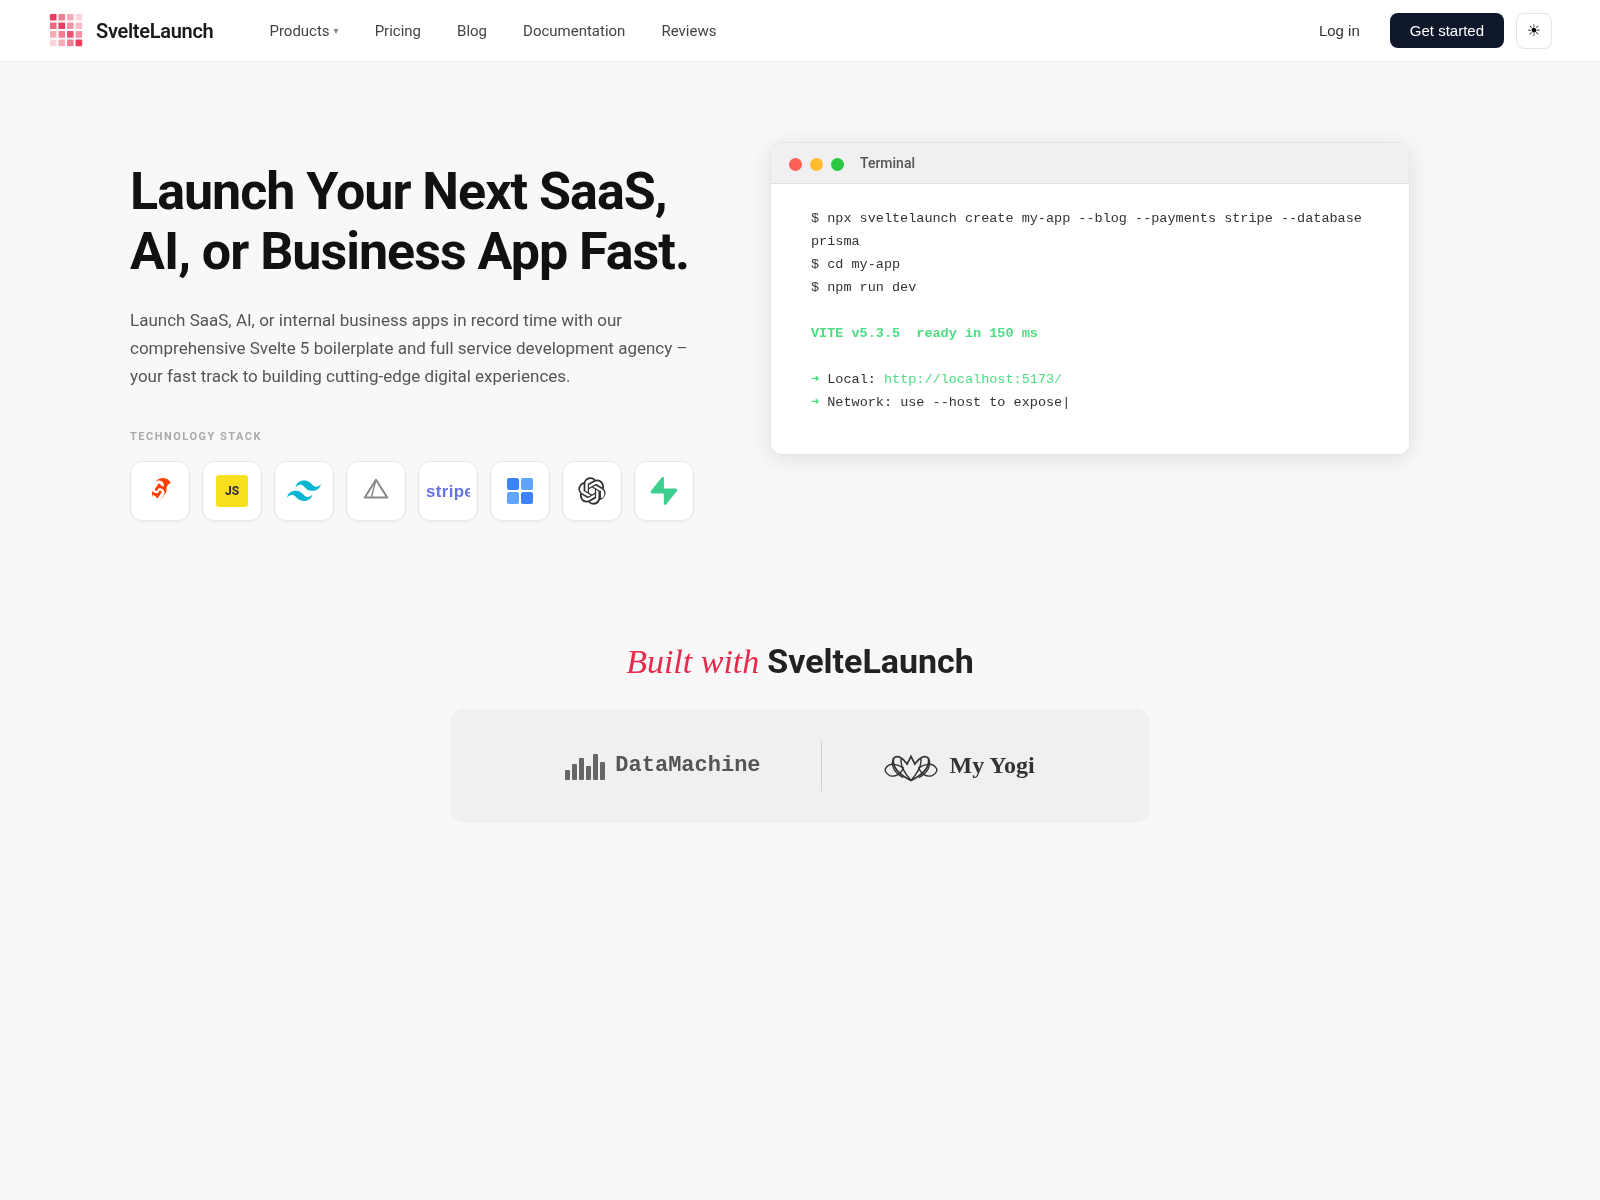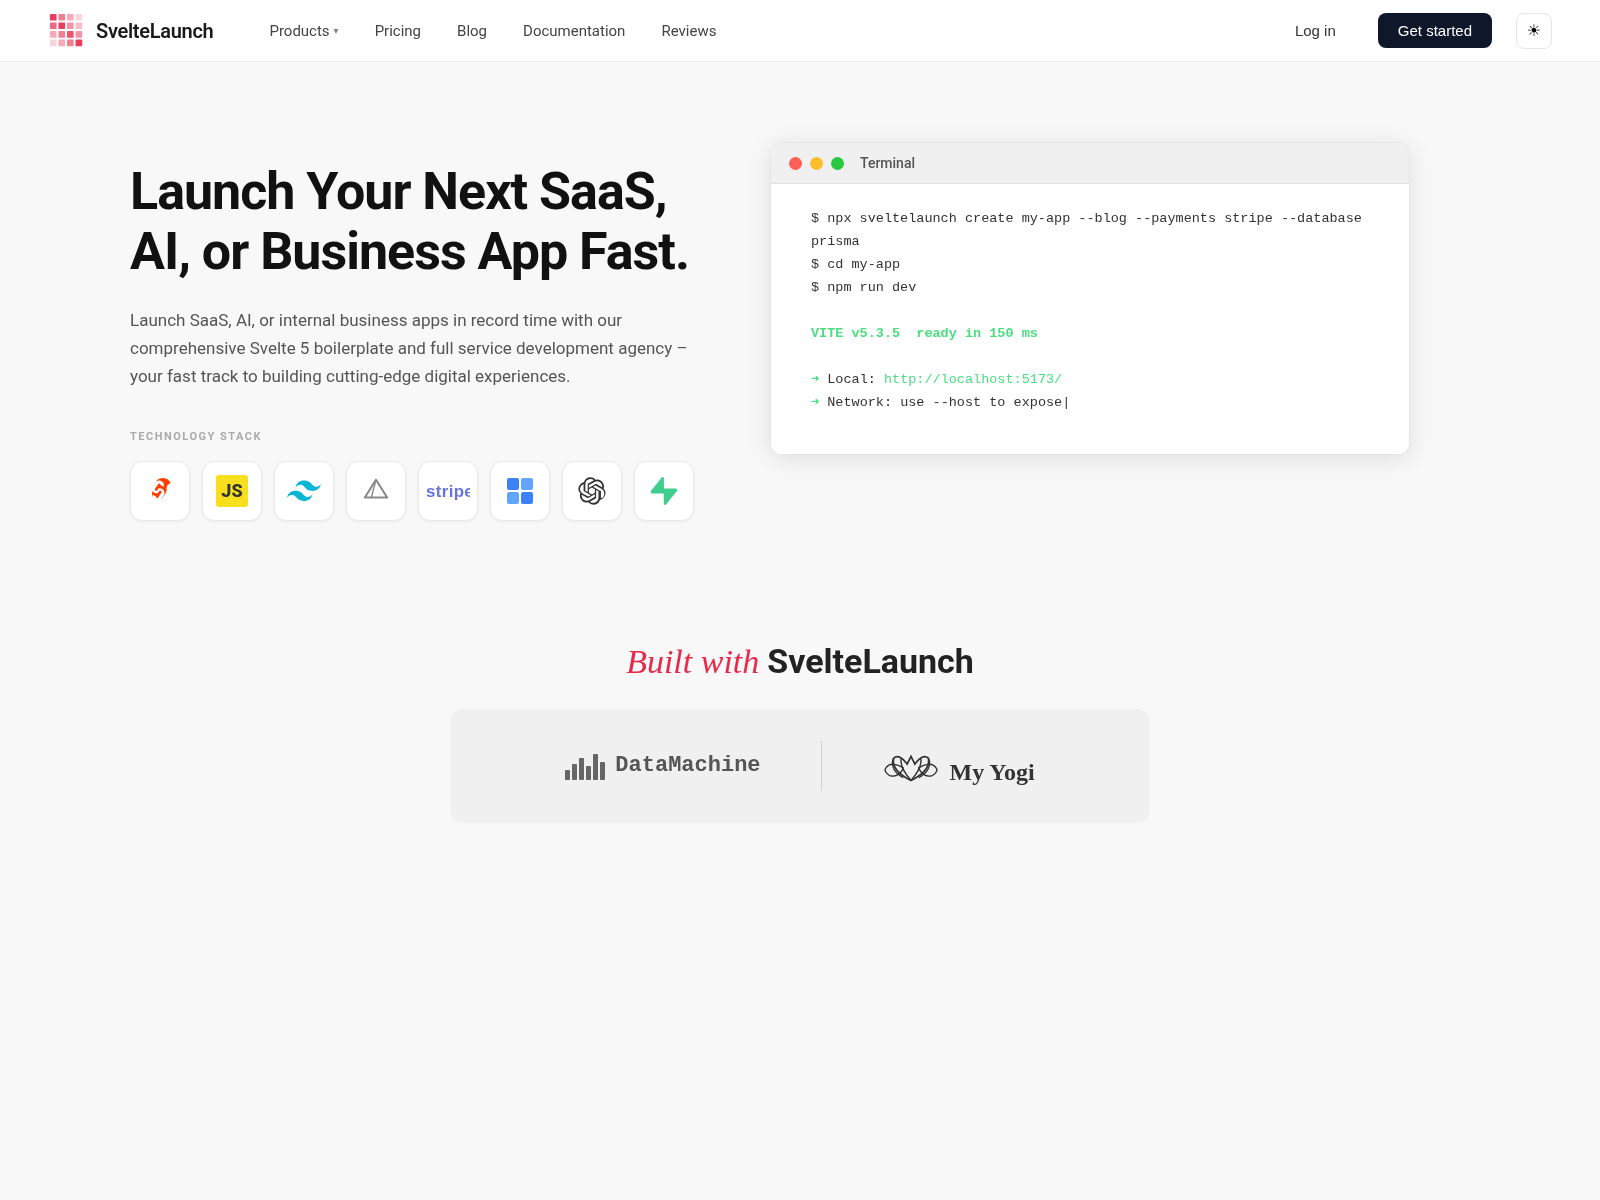--- a/index.html
+++ b/index.html
@@ -57,21 +57,21 @@
       align-items: center;
       gap: 4px;
     }
     .nav-link .chevron {
       font-size: 10px;
       color: #888;
     }
     .nav-actions {
       display: flex;
       align-items: center;
-      gap: 24px;
+      gap: 12px;
     }
     .btn-login {
       padding: 8px 18px;
       font-size: 15px;
       color: #333;
       background: transparent;
       border: none;
       cursor: pointer;
       border-radius: 6px;
     }
@@ -162,21 +162,21 @@
       background: #fff;
       border-radius: 12px;
       box-shadow: 0 4px 24px rgba(0,0,0,0.10);
       overflow: hidden;
       border: 1px solid #e5e5e5;
     }
     .terminal-header {
       background: #f0f0f0;
       padding: 12px 18px;
       display: flex;
-      align-items: center;
+      align-items: flex-end;
       gap: 8px;
       border-bottom: 1px solid #e0e0e0;
     }
     .dot {
       width: 13px;
       height: 13px;
       border-radius: 50%;
     }
     .dot-red { background: #ff5f57; }
     .dot-yellow { background: #febc2e; }
@@ -264,26 +264,26 @@
     }
     .dm-bar {
       width: 5px;
       background: #666;
       border-radius: 1px;
     }
 
     
     .yogi-logo {
       display: flex;
-      align-items: flex-end;
+      align-items: center;
       gap: 10px;
       color: #333;
       font-size: 22px;
     }
-    .js-icon { background: #f7df1e; color: #333; font-size: 18px; font-weight: 800; width: 32px; height: 32px; display: flex; align-items: center; justify-content: center; border-radius: 3px; }
+    .js-icon { background: #f7df1e; color: #333; font-size: 12px; font-weight: 800; width: 32px; height: 32px; display: flex; align-items: center; justify-content: center; border-radius: 3px; }
   </style>
 </head>
 <body>
 
 <nav>
   <a class="nav-logo" href="#">
     <svg class="logo-icon" viewBox="0 0 40 40" xmlns="http://www.w3.org/2000/svg">
 
       <rect x="2" y="2" width="7" height="7" rx="1" fill="#e8294a" opacity="0.9"></rect>
       <rect x="11" y="2" width="7" height="7" rx="1" fill="#e8294a" opacity="0.6"></rect>

